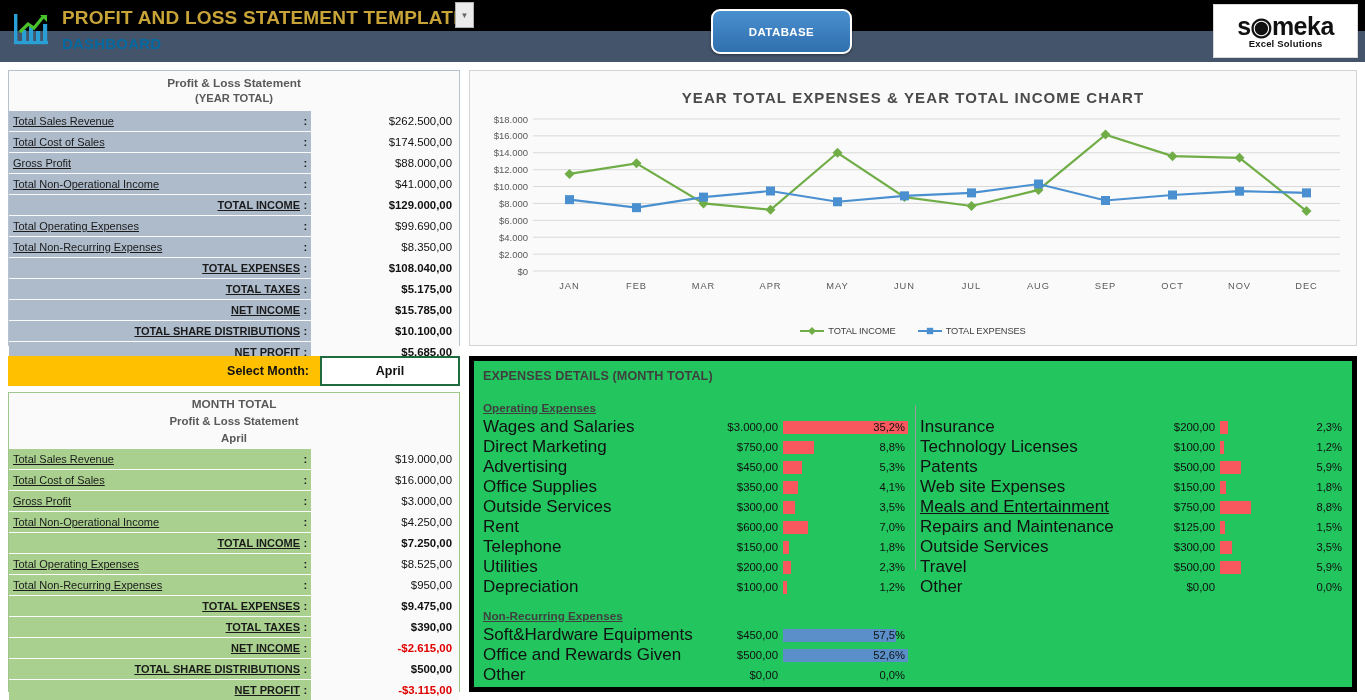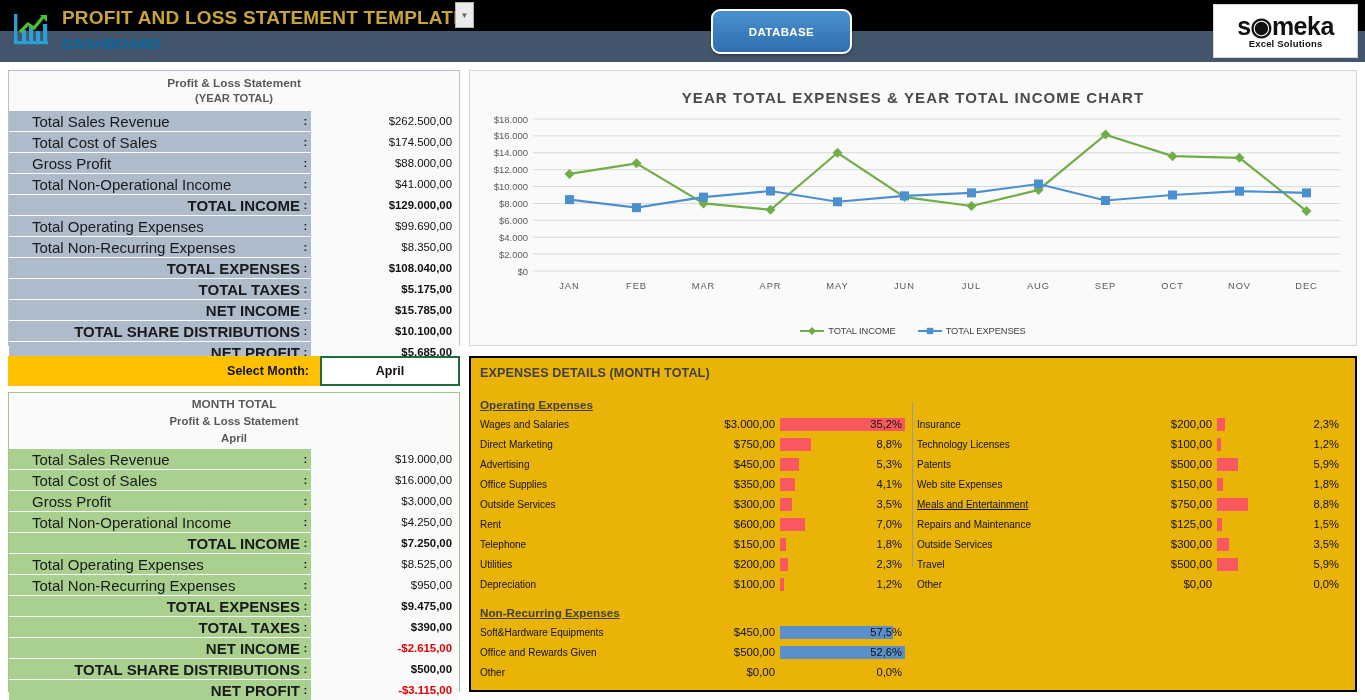--- a/index.html
+++ b/index.html
@@ -44,22 +44,22 @@
 
   
   .left-pl{position:absolute;left:8px;top:70px;width:452px;height:276px;
            border:1px solid #b6c2ce;background:#fafafa;box-sizing:border-box;}
   .pl-head{height:40px;display:flex;flex-direction:column;align-items:center;justify-content:center;
            background:#fafafa;}
   .pl-head-l1{font-size:11.8px;font-weight:bold;color:#595959;line-height:15px;}
   .pl-head-l2{font-size:11.2px;font-weight:bold;color:#595959;line-height:15px;}
 
   .row{display:flex;height:20px;align-items:stretch;margin-bottom:1px;}
-  .row .lbl{flex:1;background:#aebbcb;display:flex;align-items:center;padding-left:23px;box-sizing:border-box;
-            font-size:15px;color:#1a1a1a;}
+  .row .lbl{flex:1;background:#aebbcb;display:flex;align-items:center;padding-left:4px;box-sizing:border-box;
+            font-size:11px;color:#1a1a1a;text-decoration:underline;}
   .row .lbl.r{justify-content:flex-end;padding-right:0;font-weight:bold;}
   .row .colon{width:11px;background:#aebbcb;display:flex;align-items:center;justify-content:center;
               font-size:11.3px;color:#1a1a1a;font-weight:bold;}
   .row .val{width:148px;background:#fafafa;display:flex;align-items:center;justify-content:flex-end;
             padding-right:7px;box-sizing:border-box;font-size:11.4px;color:#111;}
   .row .val.b{font-weight:bold;}
 
   
   .left-month{position:absolute;left:8px;top:392px;width:452px;height:300px;
               border:1px solid #9fc78c;background:#fafafa;box-sizing:border-box;}
@@ -90,29 +90,29 @@
                letter-spacing:1.1px;padding-top:18px;}
   .plot{position:absolute;left:0;top:40px;width:886px;height:195px;}
   .legend{position:absolute;left:0;top:255px;width:886px;display:flex;justify-content:center;gap:22px;
           align-items:center;}
   .lg{display:flex;align-items:center;gap:4px;font-size:9.3px;color:#404040;letter-spacing:-.1px;}
   .lg-ln{width:24px;height:2px;position:relative;}
   .lg-mk{position:absolute;left:8px;top:-3px;width:8px;height:8px;}
 
   
   .exp-panel{position:absolute;left:469px;top:356px;width:888px;height:336px;
-             border:2px solid #000000;background:#eab308;box-sizing:border-box;}
+             border:5px solid #000000;background:#22c55e;box-sizing:border-box;}
   .exp-title{position:absolute;left:9px;top:8px;font-size:12.6px;font-weight:bold;color:#3f3f3f;
              letter-spacing:.1px;}
   .sec-head{font-size:11.7px;font-weight:bold;color:#404040;text-decoration:underline;}
   .ecol{position:absolute;top:36px;}
   .ecol.left{left:9px;width:430px;}
   .ecol.right{left:446px;width:432px;}
   .erow{height:20px;display:flex;align-items:center;position:relative;}
-  .ename{font-size:10px;color:#111;}
+  .ename{font-size:17px;color:#111;}
   .eamt{position:absolute;font-size:11.4px;color:#111;text-align:right;}
   .ebar{position:absolute;height:13px;}
   .epct{position:absolute;font-size:11.2px;color:#111;text-align:right;}
   .vdiv{position:absolute;left:441px;top:44px;width:1px;height:165px;background:#9a9a9a;}
   .nonrec{position:absolute;left:9px;top:244px;width:430px;}
 </style>
 </head>
 <body>
 
 <div class="app">

